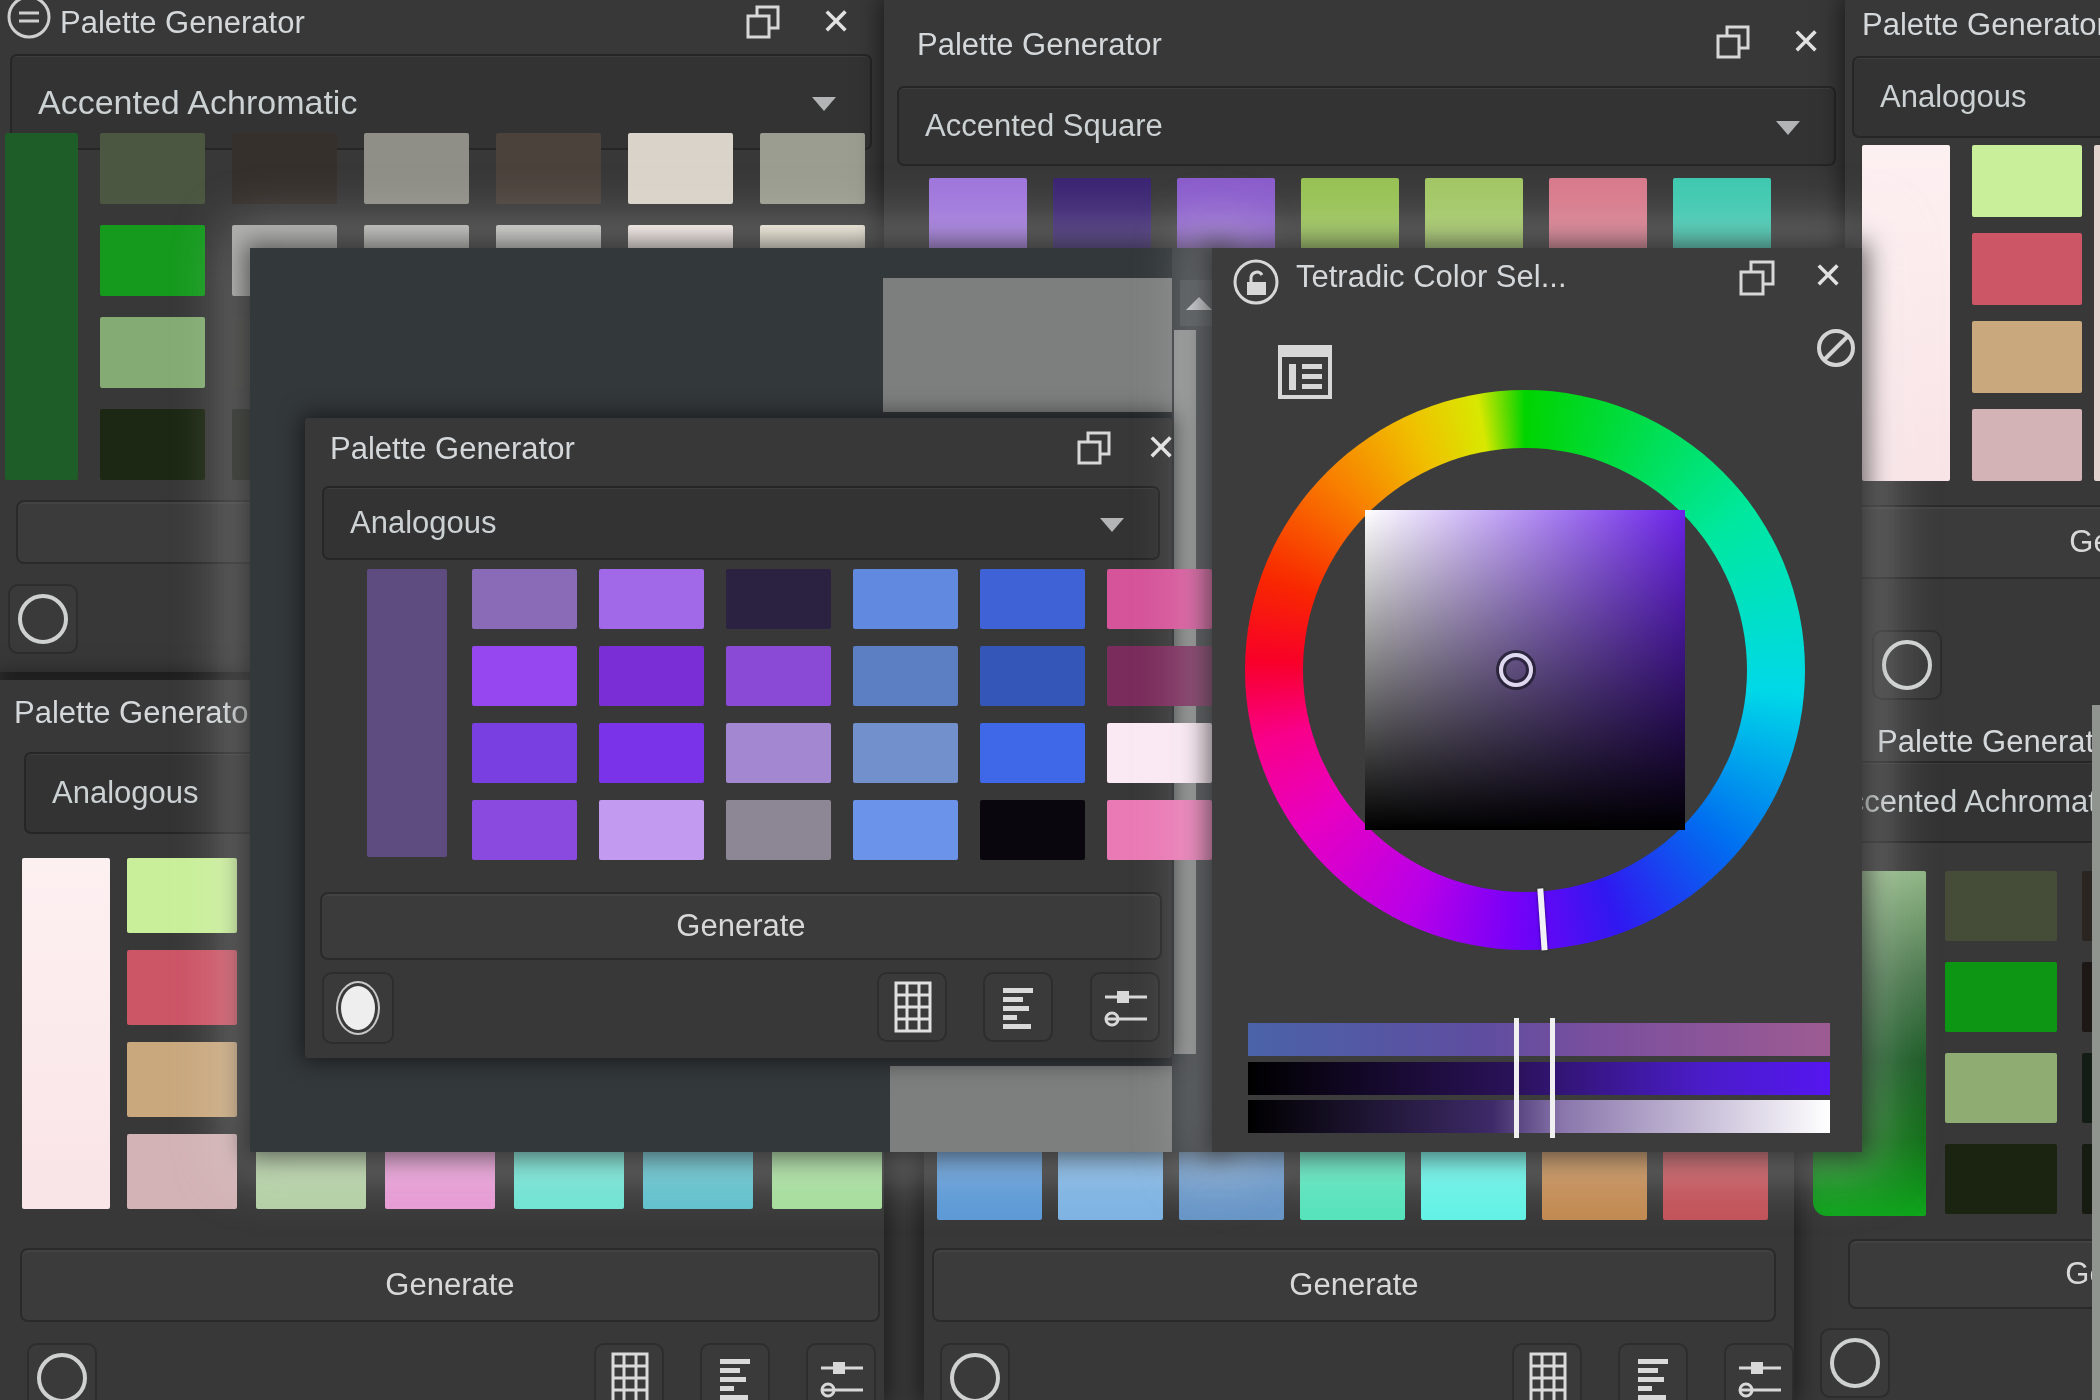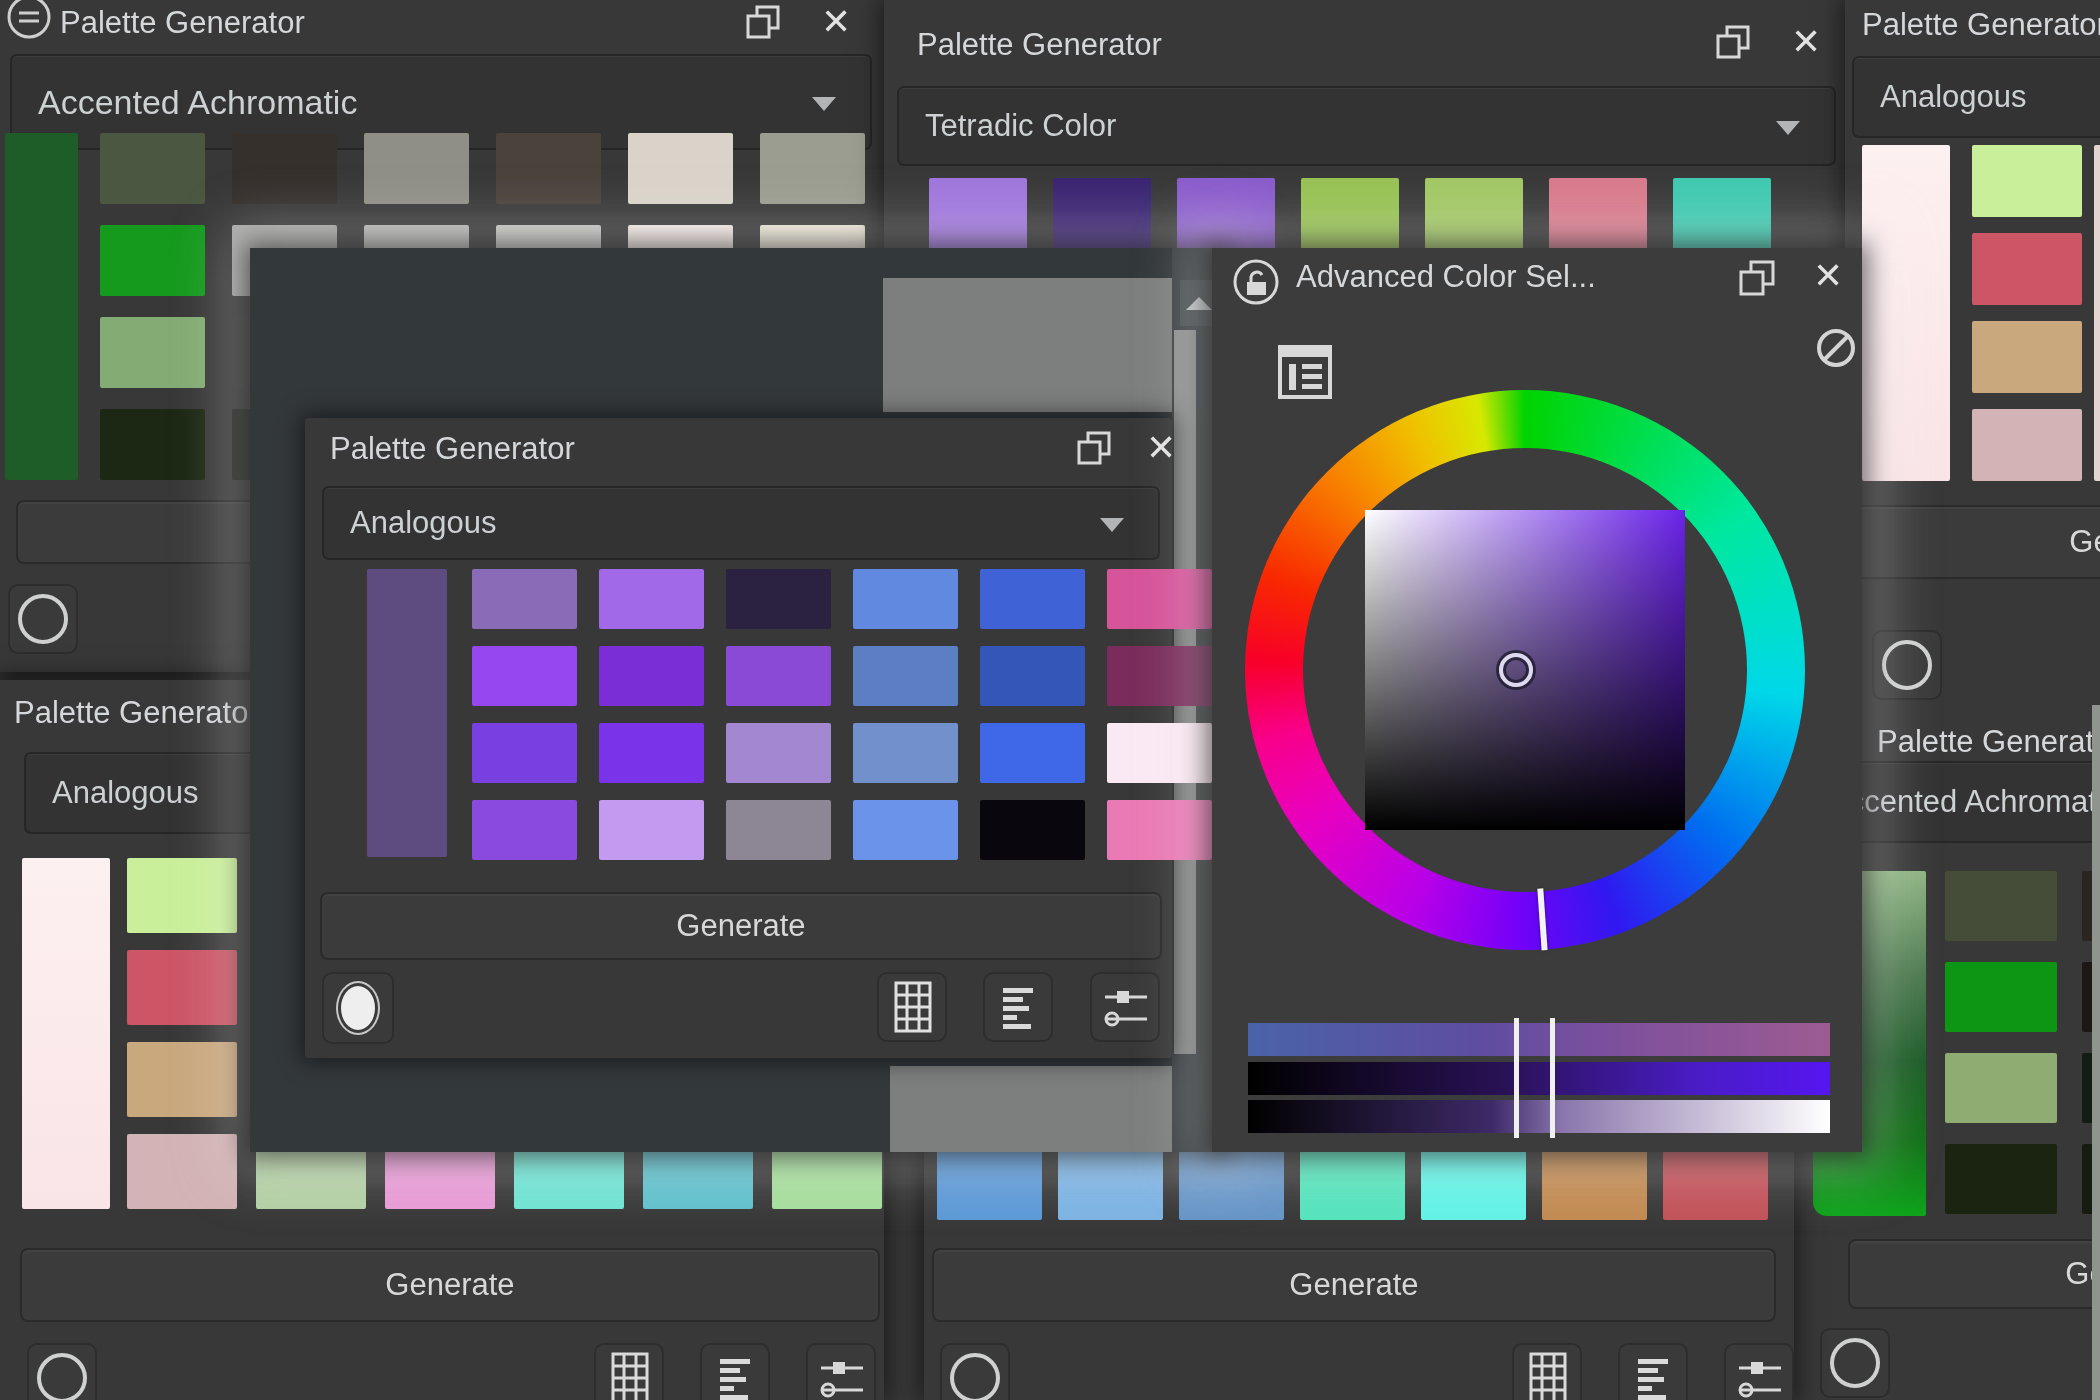--- a/index.html
+++ b/index.html
@@ -120,21 +120,21 @@
         <svg width="38" height="36">
           <rect x="12" y="3" width="21" height="21" fill="none" stroke="#d8d8d8" stroke-width="3"></rect>
           <rect x="3" y="12" width="21" height="21" fill="#383838" stroke="#d8d8d8" stroke-width="3"></rect>
         </svg>
       </span>
   </div>
   <div class="winbtn" style="left:900px;top:22px">
       <span class="closex">✕</span>
     </div>
   <div class="dropdown" style="left:13px;top:86px;width:935px;height:76px">
-    <span class="dd-text">Tetradic Color</span>
+    <span class="dd-text">Accented Square</span>
     <span class="dd-arrow"></span>
   </div>
   <div class="swrow rowTM" style="left:45px;top:178px">
       <div class="sw" style="background: rgb(159, 118, 220);"></div>
       <div class="sw" style="background: rgb(58, 36, 114);"></div>
       <div class="sw" style="background: rgb(138, 92, 204);"></div>
       <div class="sw" style="background: rgb(151, 194, 83);"></div>
       <div class="sw" style="background: rgb(162, 199, 100);"></div>
       <div class="sw" style="background: rgb(216, 122, 140);"></div>
       <div class="sw" style="background: rgb(63, 201, 176);"></div>
@@ -412,21 +412,21 @@
 
 <div class="win glow" style="left:1212px;top:248px;width:650px;height:904px;background:#3c3c3c;z-index:5">
   <div class="abs" style="left:18px;top:8px">
     <span><svg width="52" height="52">
           <circle cx="26" cy="26" r="21" fill="none" stroke="#d8d8d8" stroke-width="3"></circle>
           <rect x="17" y="26" width="19" height="13" fill="#d8d8d8"></rect>
           <path d="M21 26 v-5 a6 6 0 0 1 11 -2" fill="none" stroke="#d8d8d8" stroke-width="3"></path>
         </svg></span>
   </div>
   <div class="titlebar" style="left:84px;top:6px">
-    <span>Advanced Color Sel...</span>
+    <span>Tetradic Color Sel...</span>
   </div>
   <div class="winbtn" style="left:524px;top:10px">
     <span>
         <svg width="40" height="38">
           <rect x="13" y="3" width="22" height="22" fill="none" stroke="#d8d8d8" stroke-width="3"></rect>
           <rect x="3" y="13" width="22" height="22" fill="#3c3c3c" stroke="#d8d8d8" stroke-width="3"></rect>
         </svg>
       </span>
   </div>
   <div class="winbtn" style="left:594px;top:8px">

